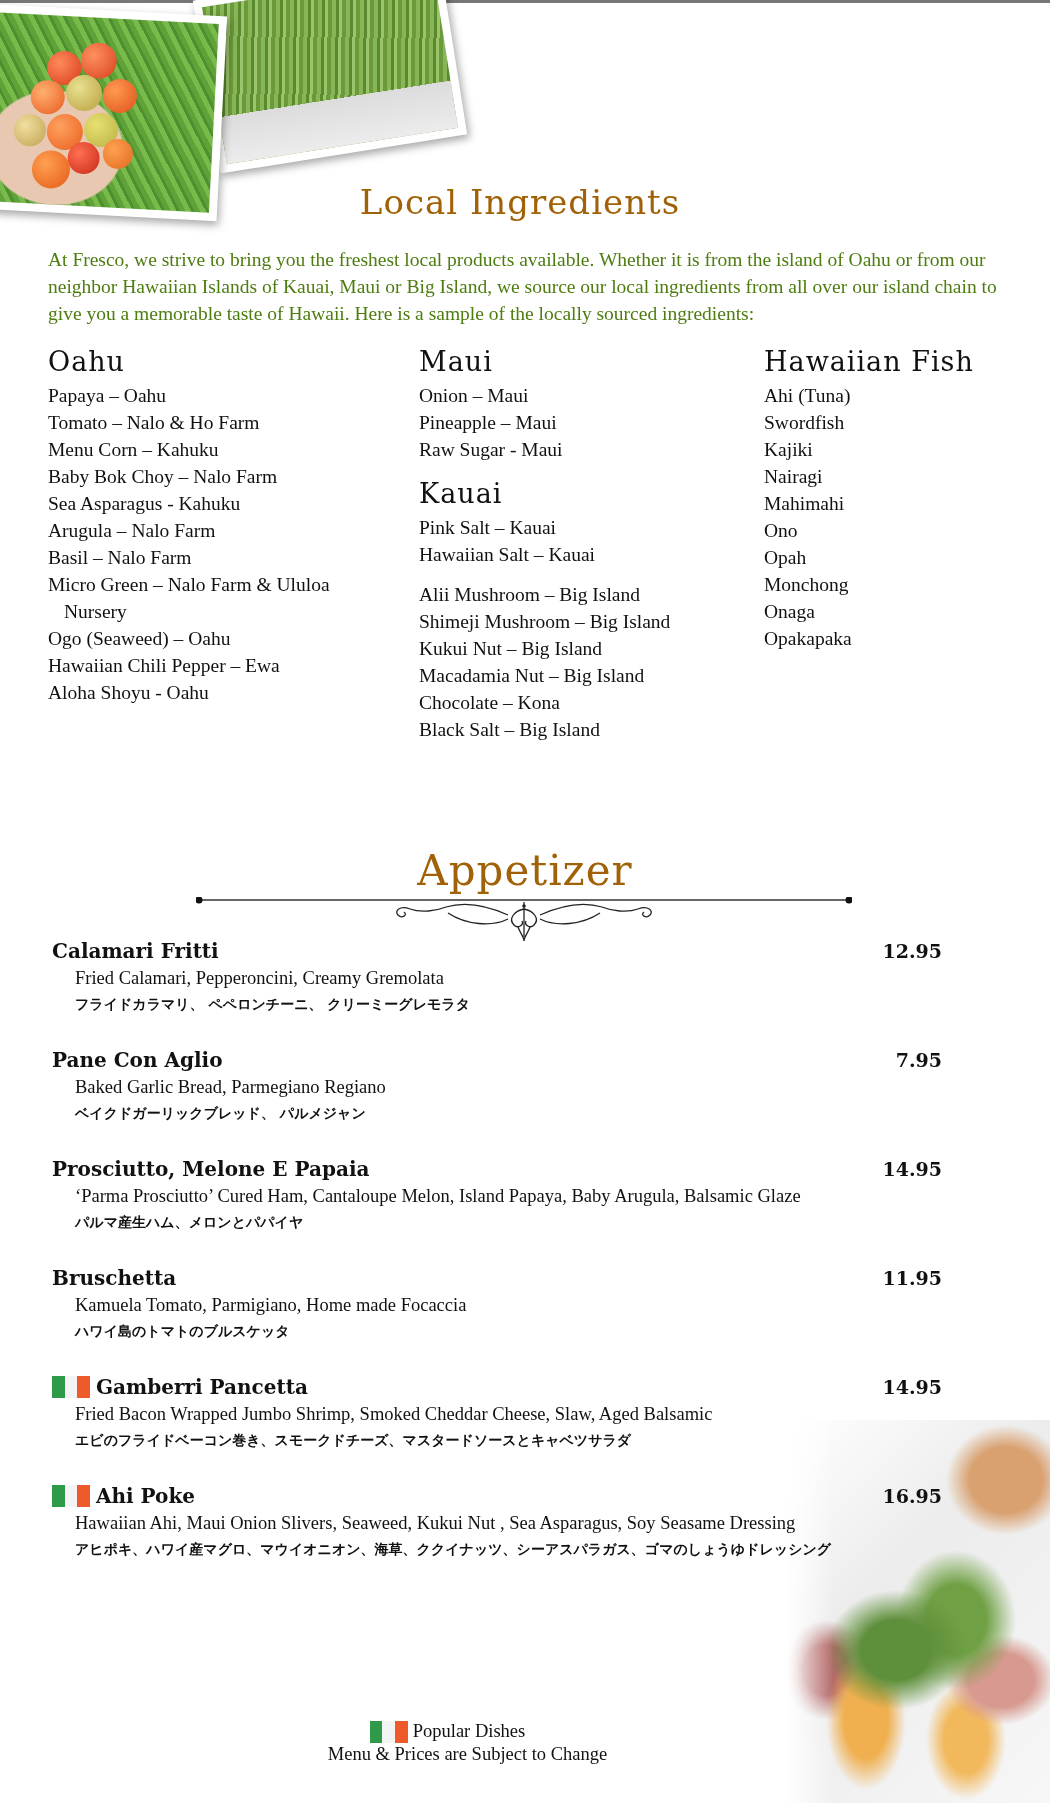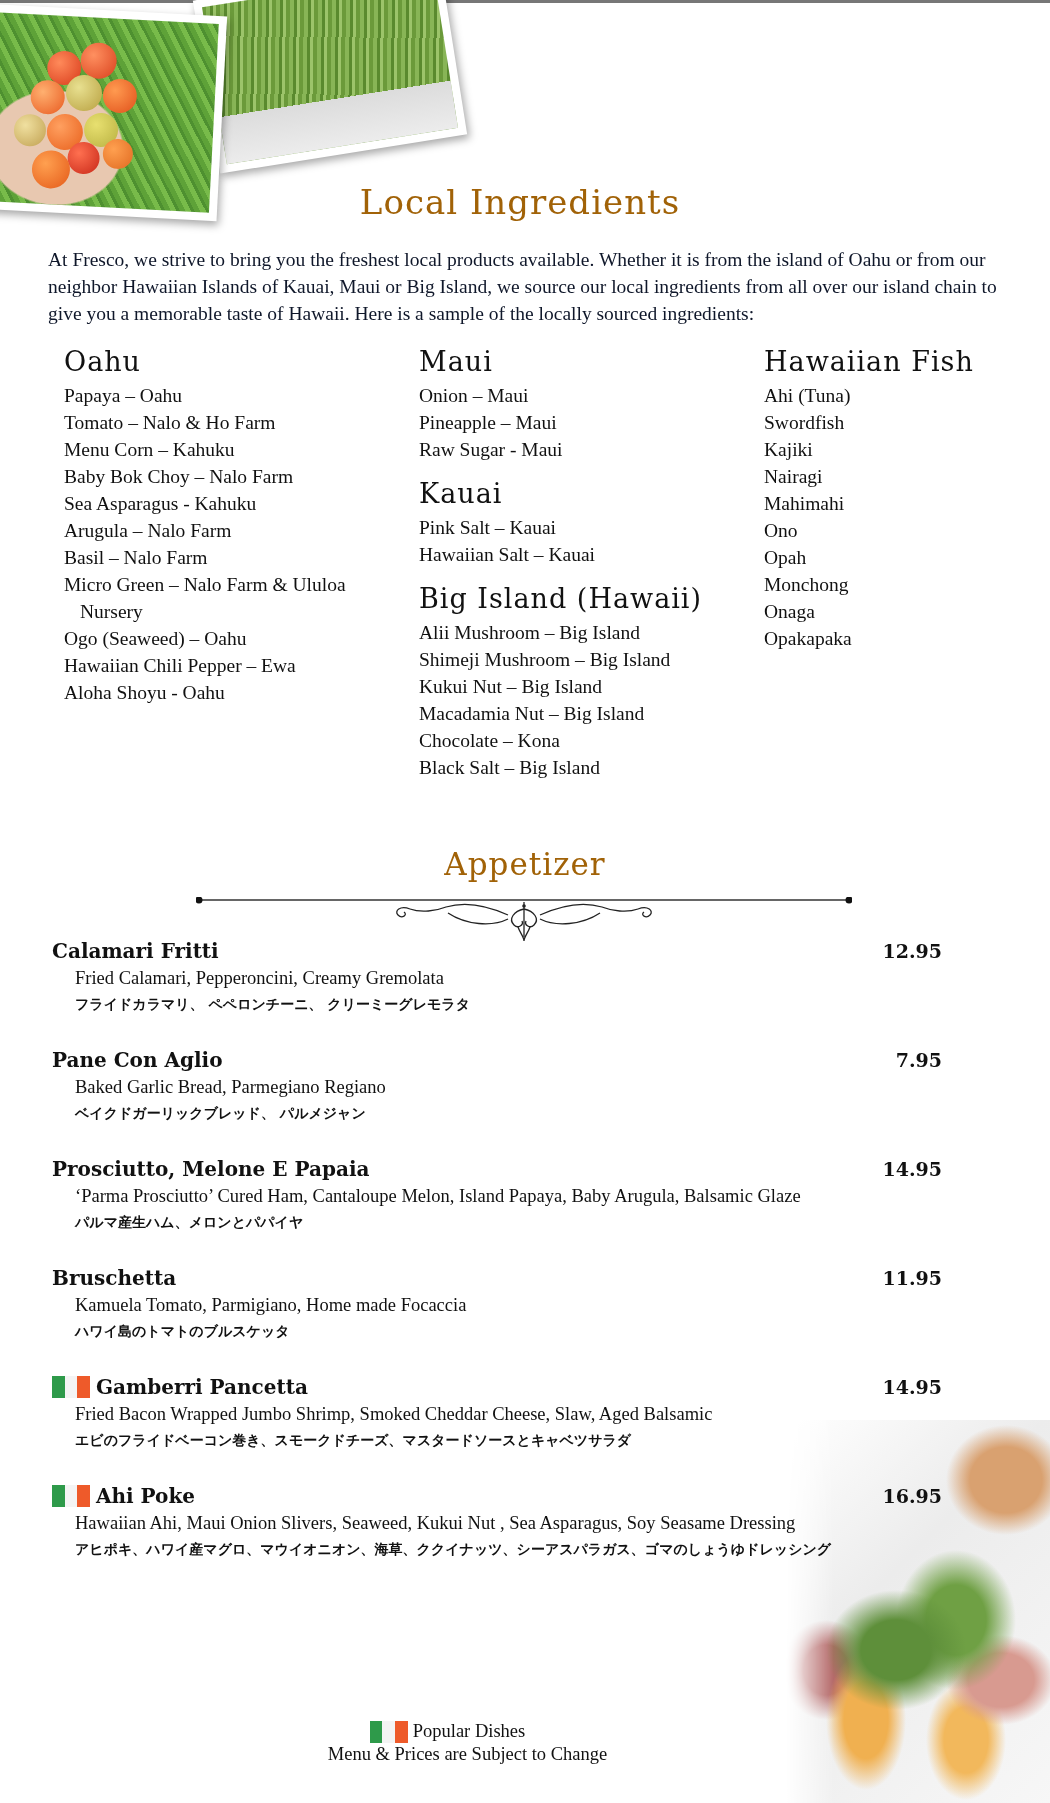--- a/index.html
+++ b/index.html
@@ -23,29 +23,29 @@
                 repeating-linear-gradient(60deg, #5ea238 0 5px, #78bb4a 5px 10px, #4e9030 10px 13px);
   }
   .tomato { position: absolute; border-radius: 50%; }
 
   
   .section-title {
     position: absolute; left: 0; width: 1050px; text-align: center;
     font-family: "DejaVu Serif", serif; font-weight: normal; letter-spacing: 1px; color: #a16207;
   }
   .title-local { top: 182px; font-size: 34px; left: 520px; width: auto; transform: translateX(-50%); }
-  .title-app { top: 846px; font-size: 31px; }
+  .title-app { top: 846px; font-size: 42px; }
 
   .intro {
     position: absolute; left: 48px; top: 246px; width: 960px;
-    font-family: "Liberation Serif", serif; font-size: 19.5px; line-height: 27px; color: #0f172a;
+    font-family: "Liberation Serif", serif; font-size: 19.5px; line-height: 27px; color: #4d7c0f;
   }
 
   .col { position: absolute; }
-  .col-oahu { left: 48px; top: 344px; width: 360px; margin-left: 16px; }
+  .col-oahu { left: 48px; top: 344px; width: 360px; }
   .col-maui { left: 419px; top: 344px; width: 320px; }
   .col-fish { left: 764px; top: 344px; width: 260px; }
   .col h3 {
     font-family: "DejaVu Serif", serif; font-weight: normal; font-size: 27px;
     letter-spacing: 1px; line-height: 36px; margin-bottom: 2px; color: #111;
   }
   .col ul { list-style: none; }
   .col li { font-size: 19.5px; line-height: 27px; color: #111; }
   .col li.wrap { padding-left: 16px; text-indent: -16px; }
   .col .group + .group { margin-top: 13px; }
@@ -148,21 +148,20 @@
     </ul>
   </div>
   <div class="group">
     <h3>Kauai</h3>
     <ul>
       <li>Pink Salt – Kauai</li>
       <li>Hawaiian Salt – Kauai</li>
     </ul>
   </div>
   <div class="group">
-    <h3>Big Island (Hawaii)</h3>
     <ul>
       <li>Alii Mushroom – Big Island</li>
       <li>Shimeji Mushroom – Big Island</li>
       <li>Kukui Nut – Big Island</li>
       <li>Macadamia Nut – Big Island</li>
       <li>Chocolate – Kona</li>
       <li>Black Salt – Big Island</li>
     </ul>
   </div>
 </div>

